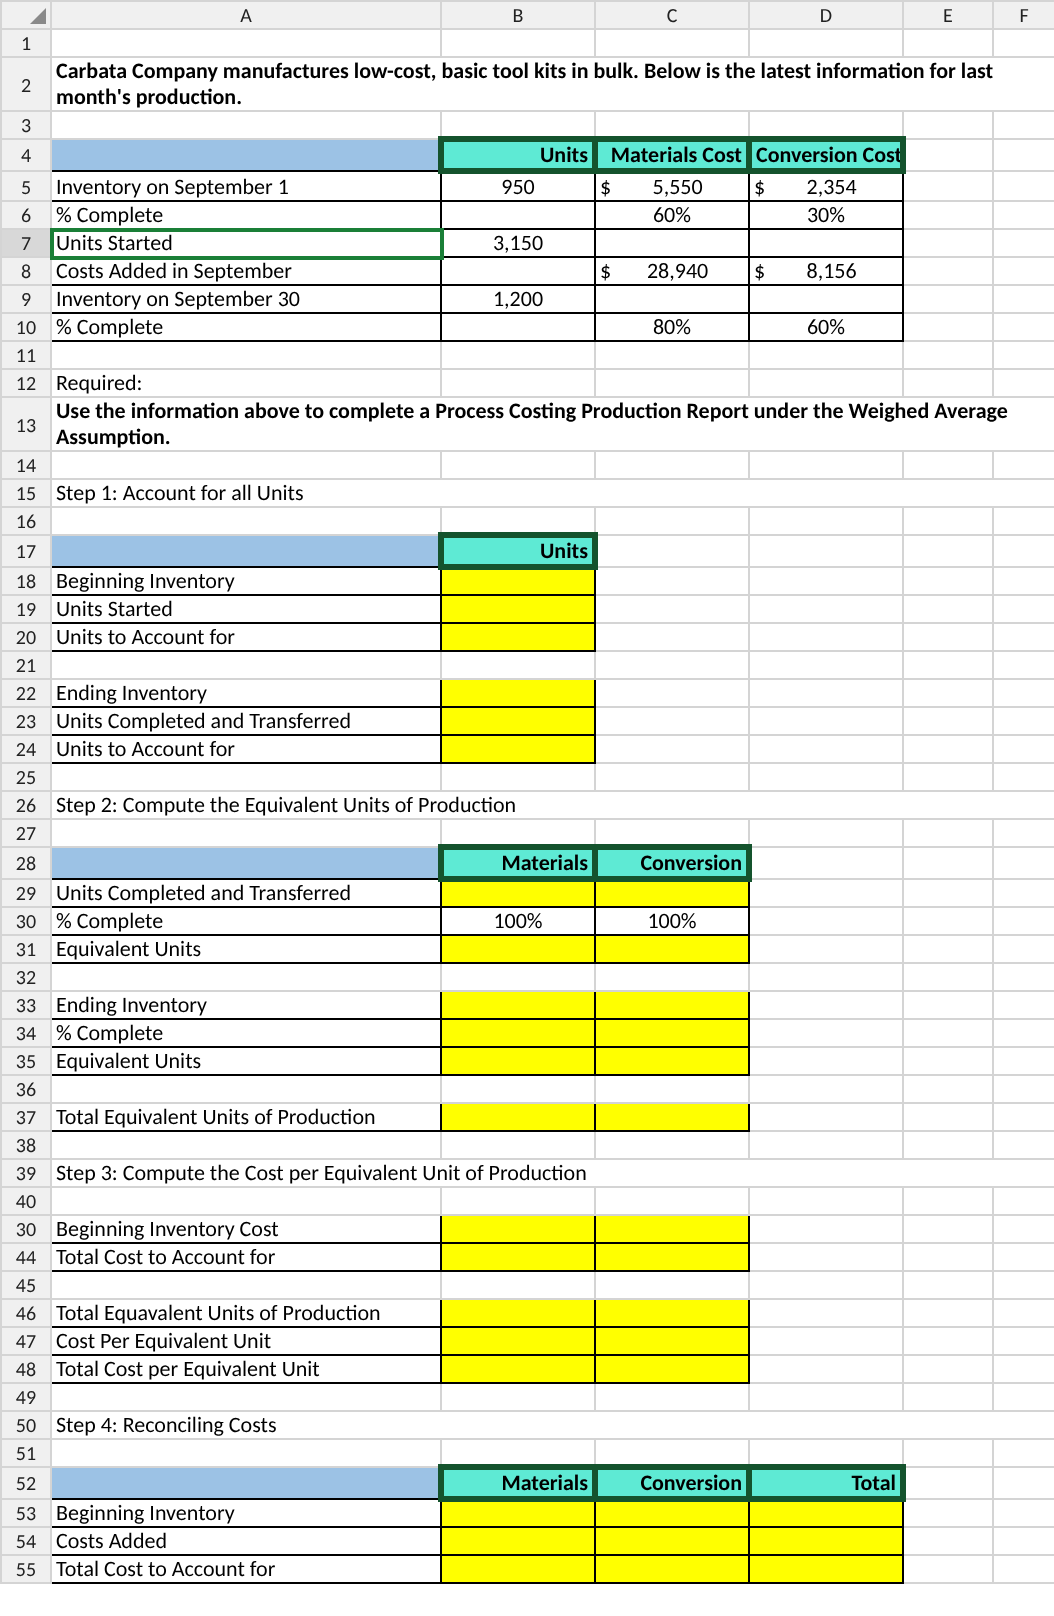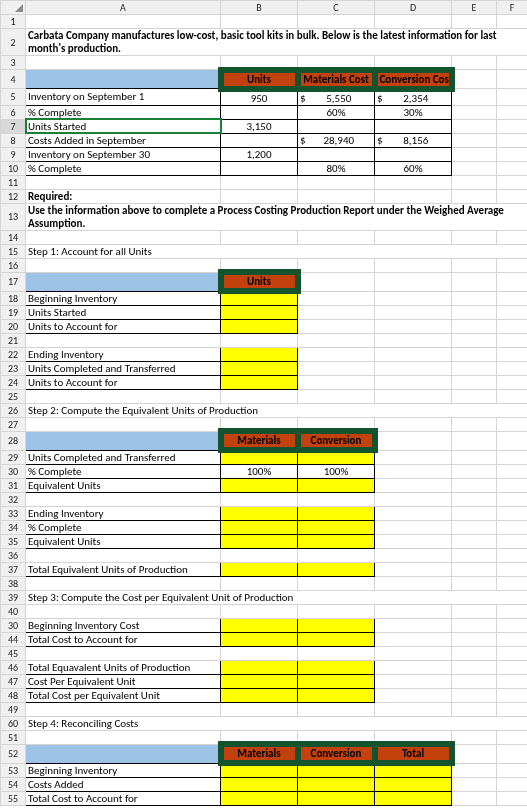--- a/index.html
+++ b/index.html
@@ -38,25 +38,25 @@
   th.corner { background: #f0f0f0; position: relative; }
   th.corner::after {
     content:'';
     position:absolute; right:2px; bottom:2px;
     width:0; height:0;
     border-left:8px solid transparent;
     border-bottom:8px solid #8a8a8a;
   }
   tr.sel th.rowhdr { background:#d8d8d8; }
   .selcell { outline:2px solid #1a7f37; outline-offset:-1px; }
-  .blueHdr { background:#c2410c; font-weight:bold; text-align:center; border:6px solid #14532d; }
+  .blueHdr { background:#5eead4; font-weight:bold; text-align:right; border:3px solid #14532d; }
   .blueBlank { background:#9cc2e5; border:1px solid #000; }
   .yellow { background:#ffff00; }
   .bordered { border:1px solid #000; }
-  .bold { font-weight:bold; }
+  .bold { font-weight:normal; }
   .dashTop { border-top:1px dashed #000; }
   .wrap { white-space:normal;font-weight:bold; }
   td.num { text-align:center; }
   .cur::before { content:'$'; float:left; }
 </style>
 </head>
 <body>
 
 <table>
 <colgroup>
@@ -522,21 +522,21 @@
         <th class="rowhdr">49</th>
         <td></td>
         <td></td>
         <td></td>
         <td></td>
         <td></td>
         <td></td>
       </tr>
 
 <tr>
-        <th class="rowhdr">60</th>
+        <th class="rowhdr">50</th>
         <td colspan="6">Step 4:  Reconciling Costs</td>
       </tr>
 
 <tr>
         <th class="rowhdr">51</th>
         <td></td>
         <td></td>
         <td></td>
         <td></td>
         <td></td>

